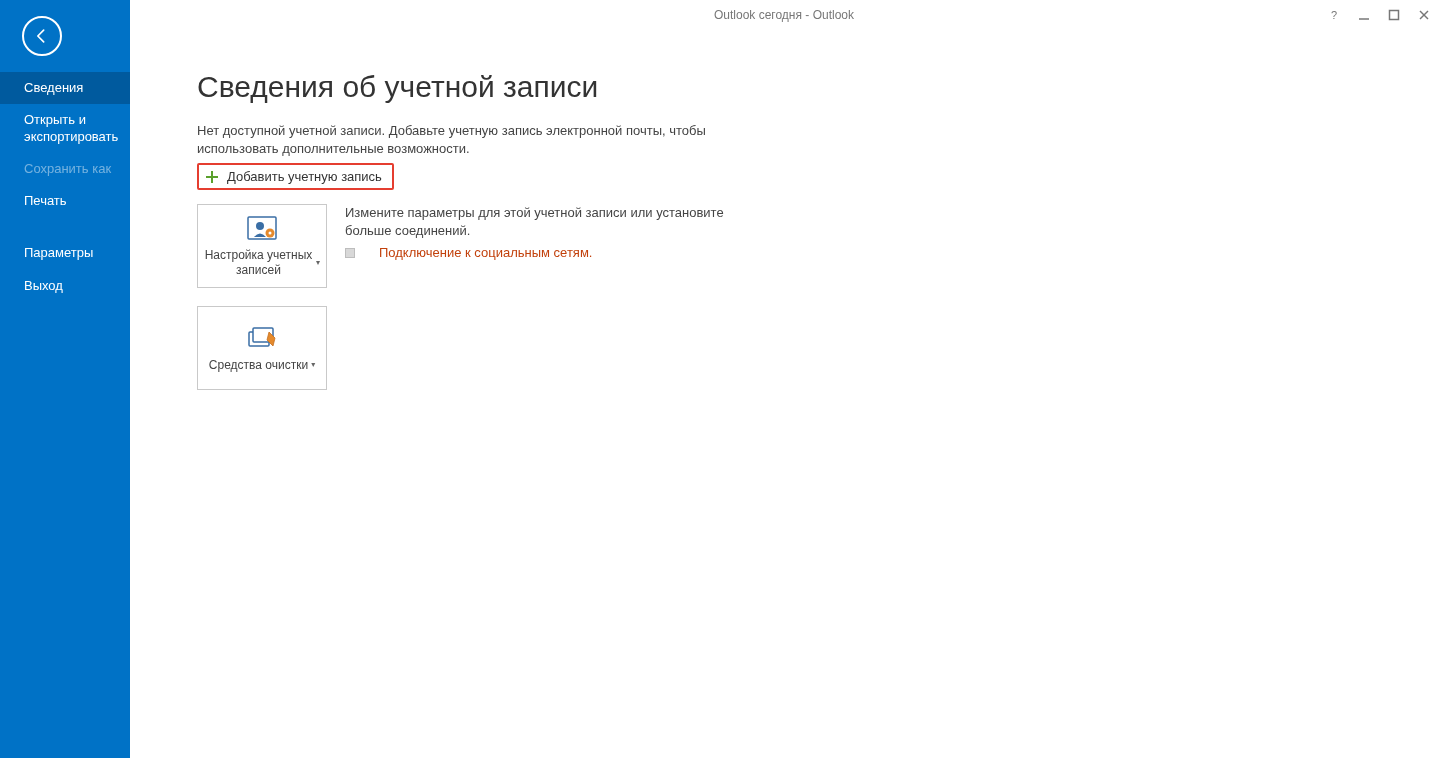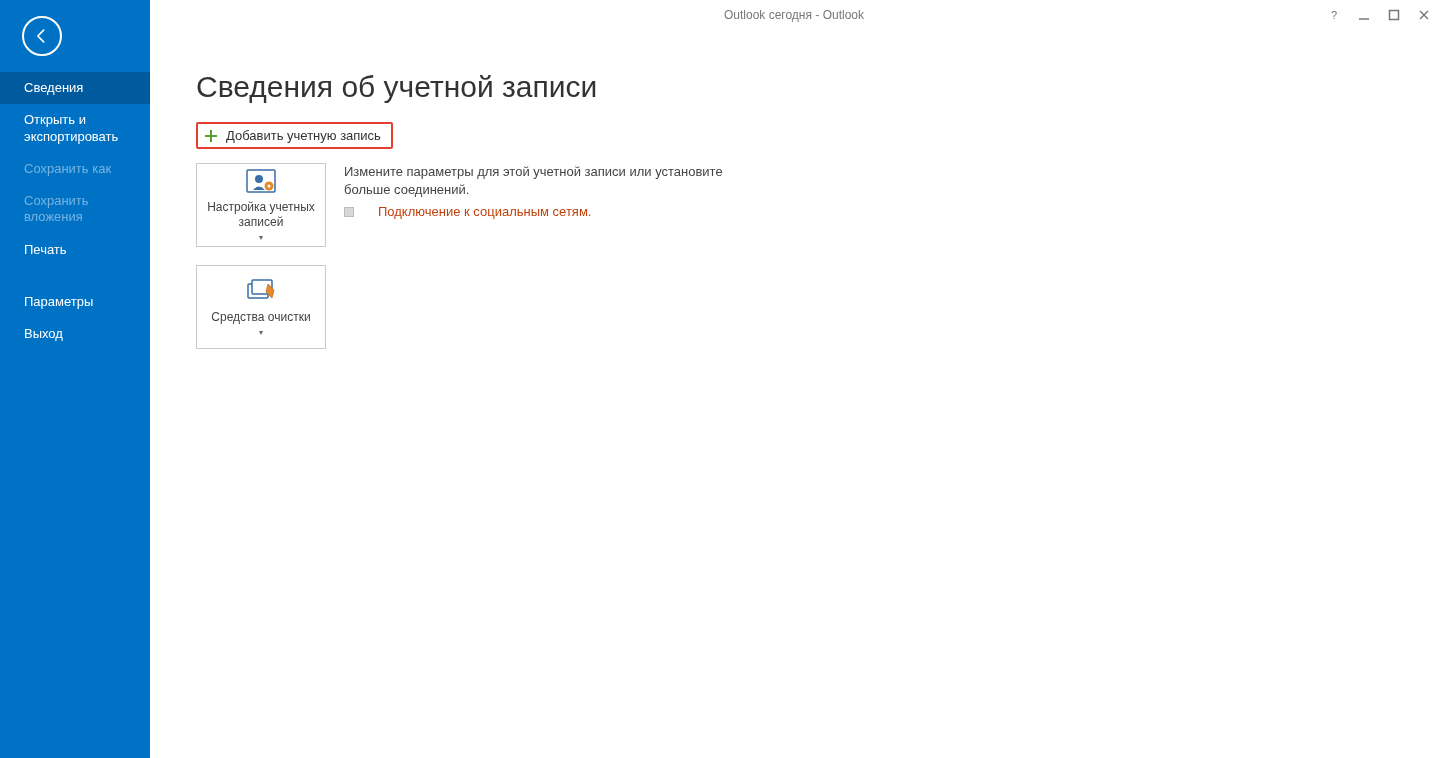--- a/index.html
+++ b/index.html
@@ -8,21 +8,21 @@
     font-size: 13px;
     color: #333;
     background: #fff;
     width: 1438px;
     height: 758px;
     overflow: hidden;
     display: flex;
   }
   
   .sidebar {
-    width: 150px;
+    width: 130px;
     height: 100%;
     background: #0072c6;
     color: #fff;
     display: flex;
     flex-direction: column;
     font-size: 13px;
   }
   .back-btn {
     width: 40px; height: 40px;
     margin: 16px 0 16px 22px;
@@ -63,21 +63,21 @@
     right: 6px; top: 0;
     height: 30px;
     display: flex;
     align-items: center;
     gap: 14px;
     color: #777;
   }
   .win-controls .ctl { cursor: pointer; display: flex; align-items: center; justify-content: center; width: 16px; height: 16px; }
   .win-controls svg { width: 12px; height: 12px; }
   .content {
-    padding: 20px 0 0 46px;
+    padding: 20px 0 0 67px;
     max-width: 900px;
   }
   .page-title {
     font-size: 30px;
     font-weight: 300;
     color: #333;
     margin-bottom: 18px;
     margin-top: 20px;
   }
   .info-text {
@@ -123,21 +123,21 @@
     justify-content: center;
     cursor: pointer;
     text-align: center;
     font-size: 12px;
     line-height: 1.25;
     color: #444;
     gap: 6px;
     padding: 6px;
   }
   .big-btn .icon { height: 28px; display: flex; align-items: center; justify-content: center; }
-  .big-btn .label { display: inline-flex; align-items: center; gap: 3px; flex-direction: column; }
+  .big-btn .label { display: inline-flex; align-items: center; gap: 3px; }
   .big-btn .caret { font-size: 8px; color: #666; }
   .section-body { flex: 1; max-width: 420px; }
   .section-title {
     font-size: 18px;
     font-weight: 400;
     color: #333;
     margin-bottom: 6px;
     line-height: 1.2;
   }
   .section-desc {
@@ -163,23 +163,20 @@
 
   <div class="nav-item selected">
     <span>Сведения</span>
   </div>
   <div class="nav-item">
     <span>Открыть и экспортировать</span>
   </div>
   <div class="nav-item disabled">
     <span>Сохранить как</span>
   </div>
-  <div class="nav-item disabled">
-    <span>Сохранить вложения</span>
-  </div>
   <div class="nav-item">
     <span>Печать</span>
   </div>
 
   <div class="nav-gap"></div>
 
   <div class="nav-item">
     <span>Параметры</span>
   </div>
   <div class="nav-item">
@@ -210,20 +207,21 @@
         <svg viewBox="0 0 12 12">
           <line x1="2" y1="2" x2="10" y2="10" stroke="#777" stroke-width="1.5"></line>
           <line x1="10" y1="2" x2="2" y2="10" stroke="#777" stroke-width="1.5"></line>
         </svg>
       </div>
     </div>
   </div>
 
   <div class="content">
     <h1 class="page-title">Сведения об учетной записи</h1>
+    <p class="info-text">Нет доступной учетной записи. Добавьте учетную запись электронной почты, чтобы использовать дополнительные возможности.</p>
 
     <div class="add-account-btn">
       <span class="plus">
         <svg viewBox="0 0 14 14">
           <line x1="7" y1="1" x2="7" y2="13" stroke="#5aa02c" stroke-width="2"></line>
           <line x1="1" y1="7" x2="13" y2="7" stroke="#5aa02c" stroke-width="2"></line>
         </svg>
       </span>
       <span>Добавить учетную запись</span>
     </div>

